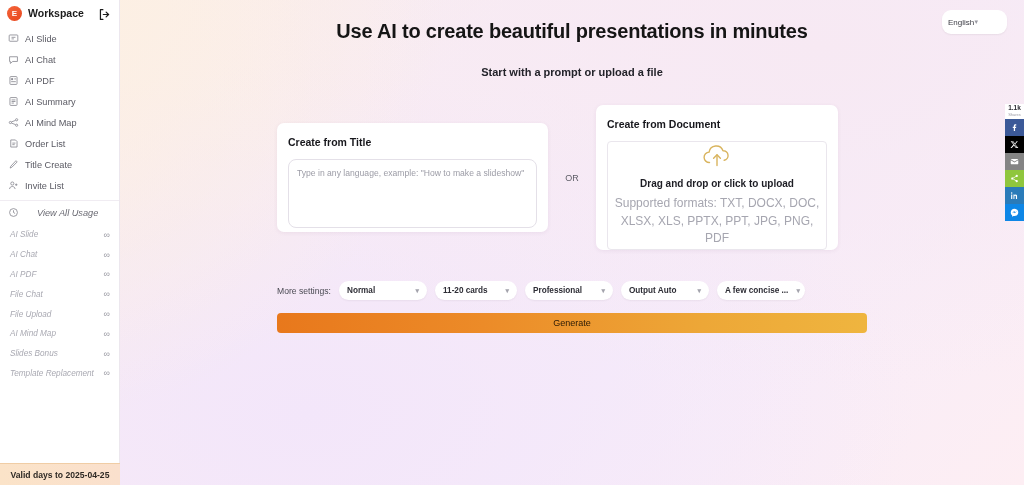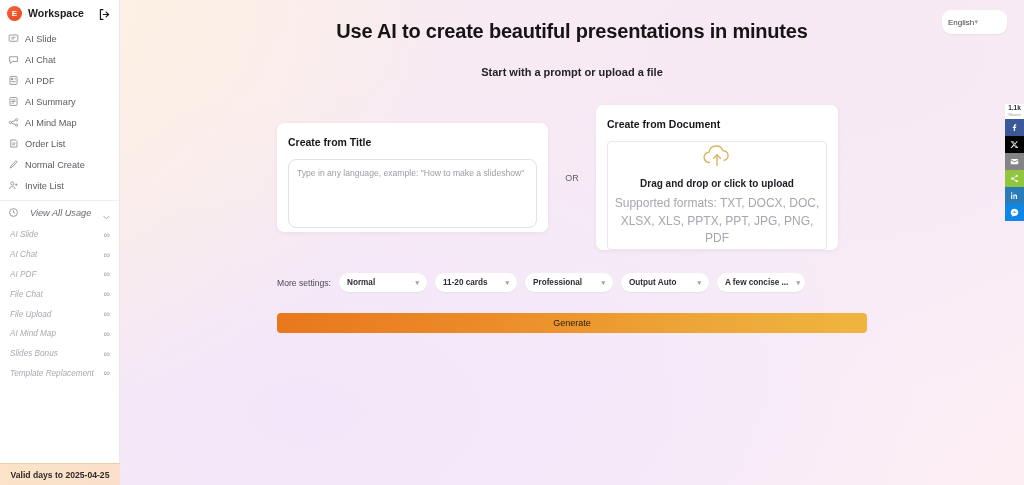--- a/index.html
+++ b/index.html
@@ -44,21 +44,21 @@
   .nav { padding-top: 2px; }
   .nav-item {
     display: flex; align-items: center; gap: 6px;
     height: 21px; padding-left: 8px; cursor: pointer;
   }
   .nav-ico { width: 11px; height: 11px; flex: 0 0 auto; color: #8d8d96; }
   .nav-ico svg { display: block; }
   .nav-label { font-size: 9.2px; color: #5a5a63; white-space: nowrap; }
 
   .usage-head {
-    display: flex; align-items: center; gap: 11px;
+    display: flex; align-items: center; gap: 18px;
     height: 24px; padding: 0 8px 0 8px; margin-top: 4px;
     border-top: 1px solid #f0ecf2; cursor: pointer;
   }
   .usage-head .nav-label { font-style: italic; color: #6a6a73; flex: 1; }
   .chev { width: 9px; height: 9px; color: #9a9aa3; }
 
   .usage-list { padding-top: 1px; }
   .usage-row {
     display: flex; align-items: center;
     height: 19.8px; padding: 0 9px 0 10px;
@@ -144,21 +144,21 @@
   }
   .cloud-ico { width: 32px; height: 26px; margin-bottom: 9px; }
   .drop-main { font-size: 10px; font-weight: bold; color: #1d1d24; margin-bottom: 6px; }
   .drop-sub {
     font-size: 12px; color: #a6a6b0; text-align: center;
     line-height: 1.45; max-width: 225px;
   }
 
   
   .settings {
-    position: absolute; top: 273px; left: 157px;
+    position: absolute; top: 281px; left: 157px;
     width: 600px; height: 19px;
     display: flex; align-items: center; gap: 8px;
   }
   .settings-label { font-size: 8.6px; color: #4a4a53; white-space: nowrap; }
   .pill {
     height: 19px; background: #fff; border-radius: 10px;
     display: flex; align-items: center; padding: 0 8px;
     cursor: pointer; box-shadow: 0 1px 2px rgba(0,0,0,.05);
   }
   .pill span { font-size: 8.2px; color: #2d2d35; font-weight: bold; white-space: nowrap; }
@@ -280,21 +280,21 @@
       </span>
       <span class="nav-label">Order List</span>
     </div>
 
     <div class="nav-item">
       <span class="nav-ico">
         <svg viewBox="0 0 14 14" fill="none" stroke="currentColor" stroke-width="1.1" stroke-linecap="round">
           <path d="M10.5 2.5l1.2 1.2-7 7-2 .8.8-2z"></path>
         </svg>
       </span>
-      <span class="nav-label">Normal Create</span>
+      <span class="nav-label">Title Create</span>
     </div>
 
     <div class="nav-item">
       <span class="nav-ico">
         <svg viewBox="0 0 14 14" fill="none" stroke="currentColor" stroke-width="1.1">
           <circle cx="5.5" cy="4.5" r="2"></circle>
             <path d="M2 11.5c0-2 1.6-3.2 3.5-3.2s3.5 1.2 3.5 3.2"></path>
             <path d="M10.5 4.5v3M9 6h3"></path>
         </svg>
       </span>

